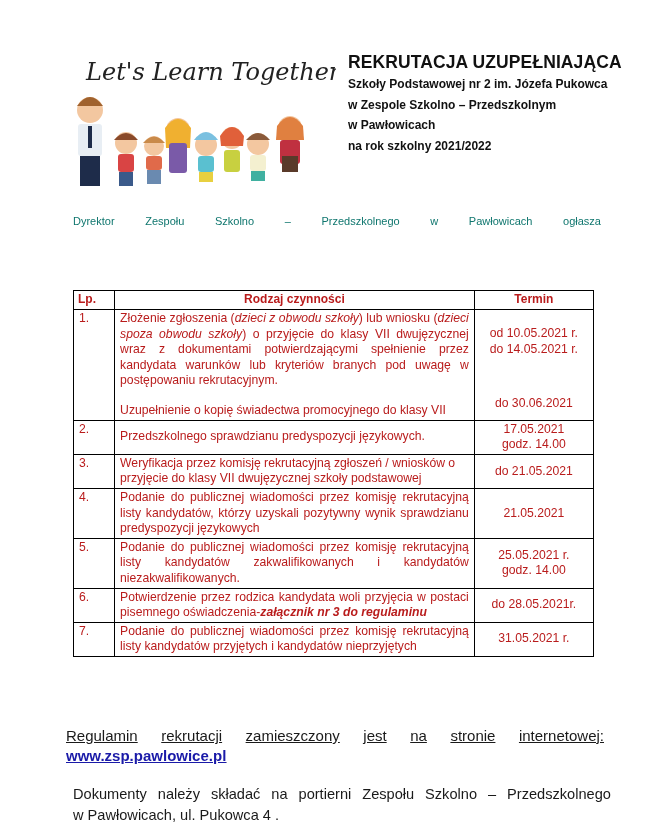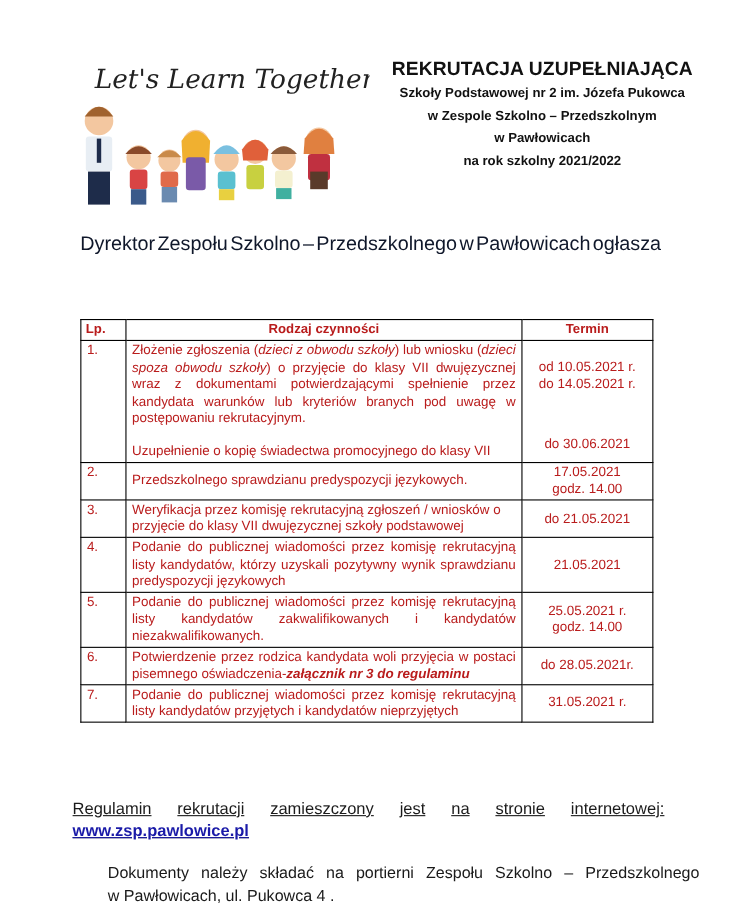--- a/index.html
+++ b/index.html
@@ -1,41 +1,41 @@
 <!DOCTYPE html>
 <html><head>
 <meta charset="utf-8">
 <style>
   html, body { margin:0; padding:0; background:#ffffff; }
   body { width:666px; height:838px; position:relative; overflow:hidden;
          font-family:"Liberation Sans", sans-serif; color:#1a1a1a; }
   .hero { position:absolute; left:68px; top:40px; width:268px; height:155px; }
   .hero svg { width:100%; height:100%; }
-  .title-block { position:absolute; left:348px; top:50px; width:290px; text-align:center; }
+  .title-block { position:absolute; left:348px; top:50px; width:290px; text-align:left; }
   .title-block .t1 { font-weight:bold; font-size:17.5px; line-height:24px; color:#111; letter-spacing:0.1px; }
   .title-block .sub { font-weight:bold; font-size:12px; line-height:20.5px; color:#111; }
-  .intro { position:absolute; left:73px; top:210px; width:528px; font-size:18px; line-height:23.5px; text-align:justify; color:#0f172a; }
+  .intro { position:absolute; left:73px; top:210px; width:528px; font-size:11px; line-height:23.5px; text-align:justify; color:#0f766e; }
   .intro .strong { font-weight:bold; text-decoration:underline; }
   table.sched { position:absolute; left:73px; top:290px; width:521px; border-collapse:collapse; font-size:12.2px; line-height:15.6px; color:#b91c1c; }
   table.sched td, table.sched th { border:1.6px solid #000; vertical-align:top; padding:1px 5px; }
   table.sched th { font-weight:bold; font-size:12px; text-align:center; padding:1px 4px; height:16px; }
   table.sched th.lp, table.sched td.lp { width:30px; text-align:left; }
   table.sched th.term { width:110px; }
   table.sched td.act { text-align:justify; width:348px; }
   table.sched td.term { text-align:center; vertical-align:middle; }
   .r1 td.term { vertical-align:top; padding-top:9px; }
   .r1 .gap { height:14px; }
   .r1 .term-late { margin-top:38px; }
   .r2 td.act { vertical-align:middle; }
   em.it { font-style:italic; }
   .bi { font-weight:bold; font-style:italic; }
   .footer1 { position:absolute; left:66px; top:726px; width:538px; font-size:15px; line-height:20px;text-decoration:underline; }
   .footer1 .line { display:flex; justify-content:space-between; }
   .footer1 a { color:#1a1aa8; font-weight:bold; text-decoration:underline; }
-  .footer2 { position:absolute; left:73px; top:784px; width:538px; font-size:14.6px; line-height:21px;margin-left:25px; }
+  .footer2 { position:absolute; left:73px; top:784px; width:538px; font-size:14.6px; line-height:21px; }
   .footer2 .line { display:flex; justify-content:space-between; }
 </style>
 </head>
 <body>
 
 <div class="hero">
   <svg viewBox="0 0 268 155">
     <text x="150" y="40" text-anchor="middle" font-family="'DejaVu Serif', serif" font-style="italic" font-size="24" fill="#222">Let's Learn Together!</text>
 
     <g>

